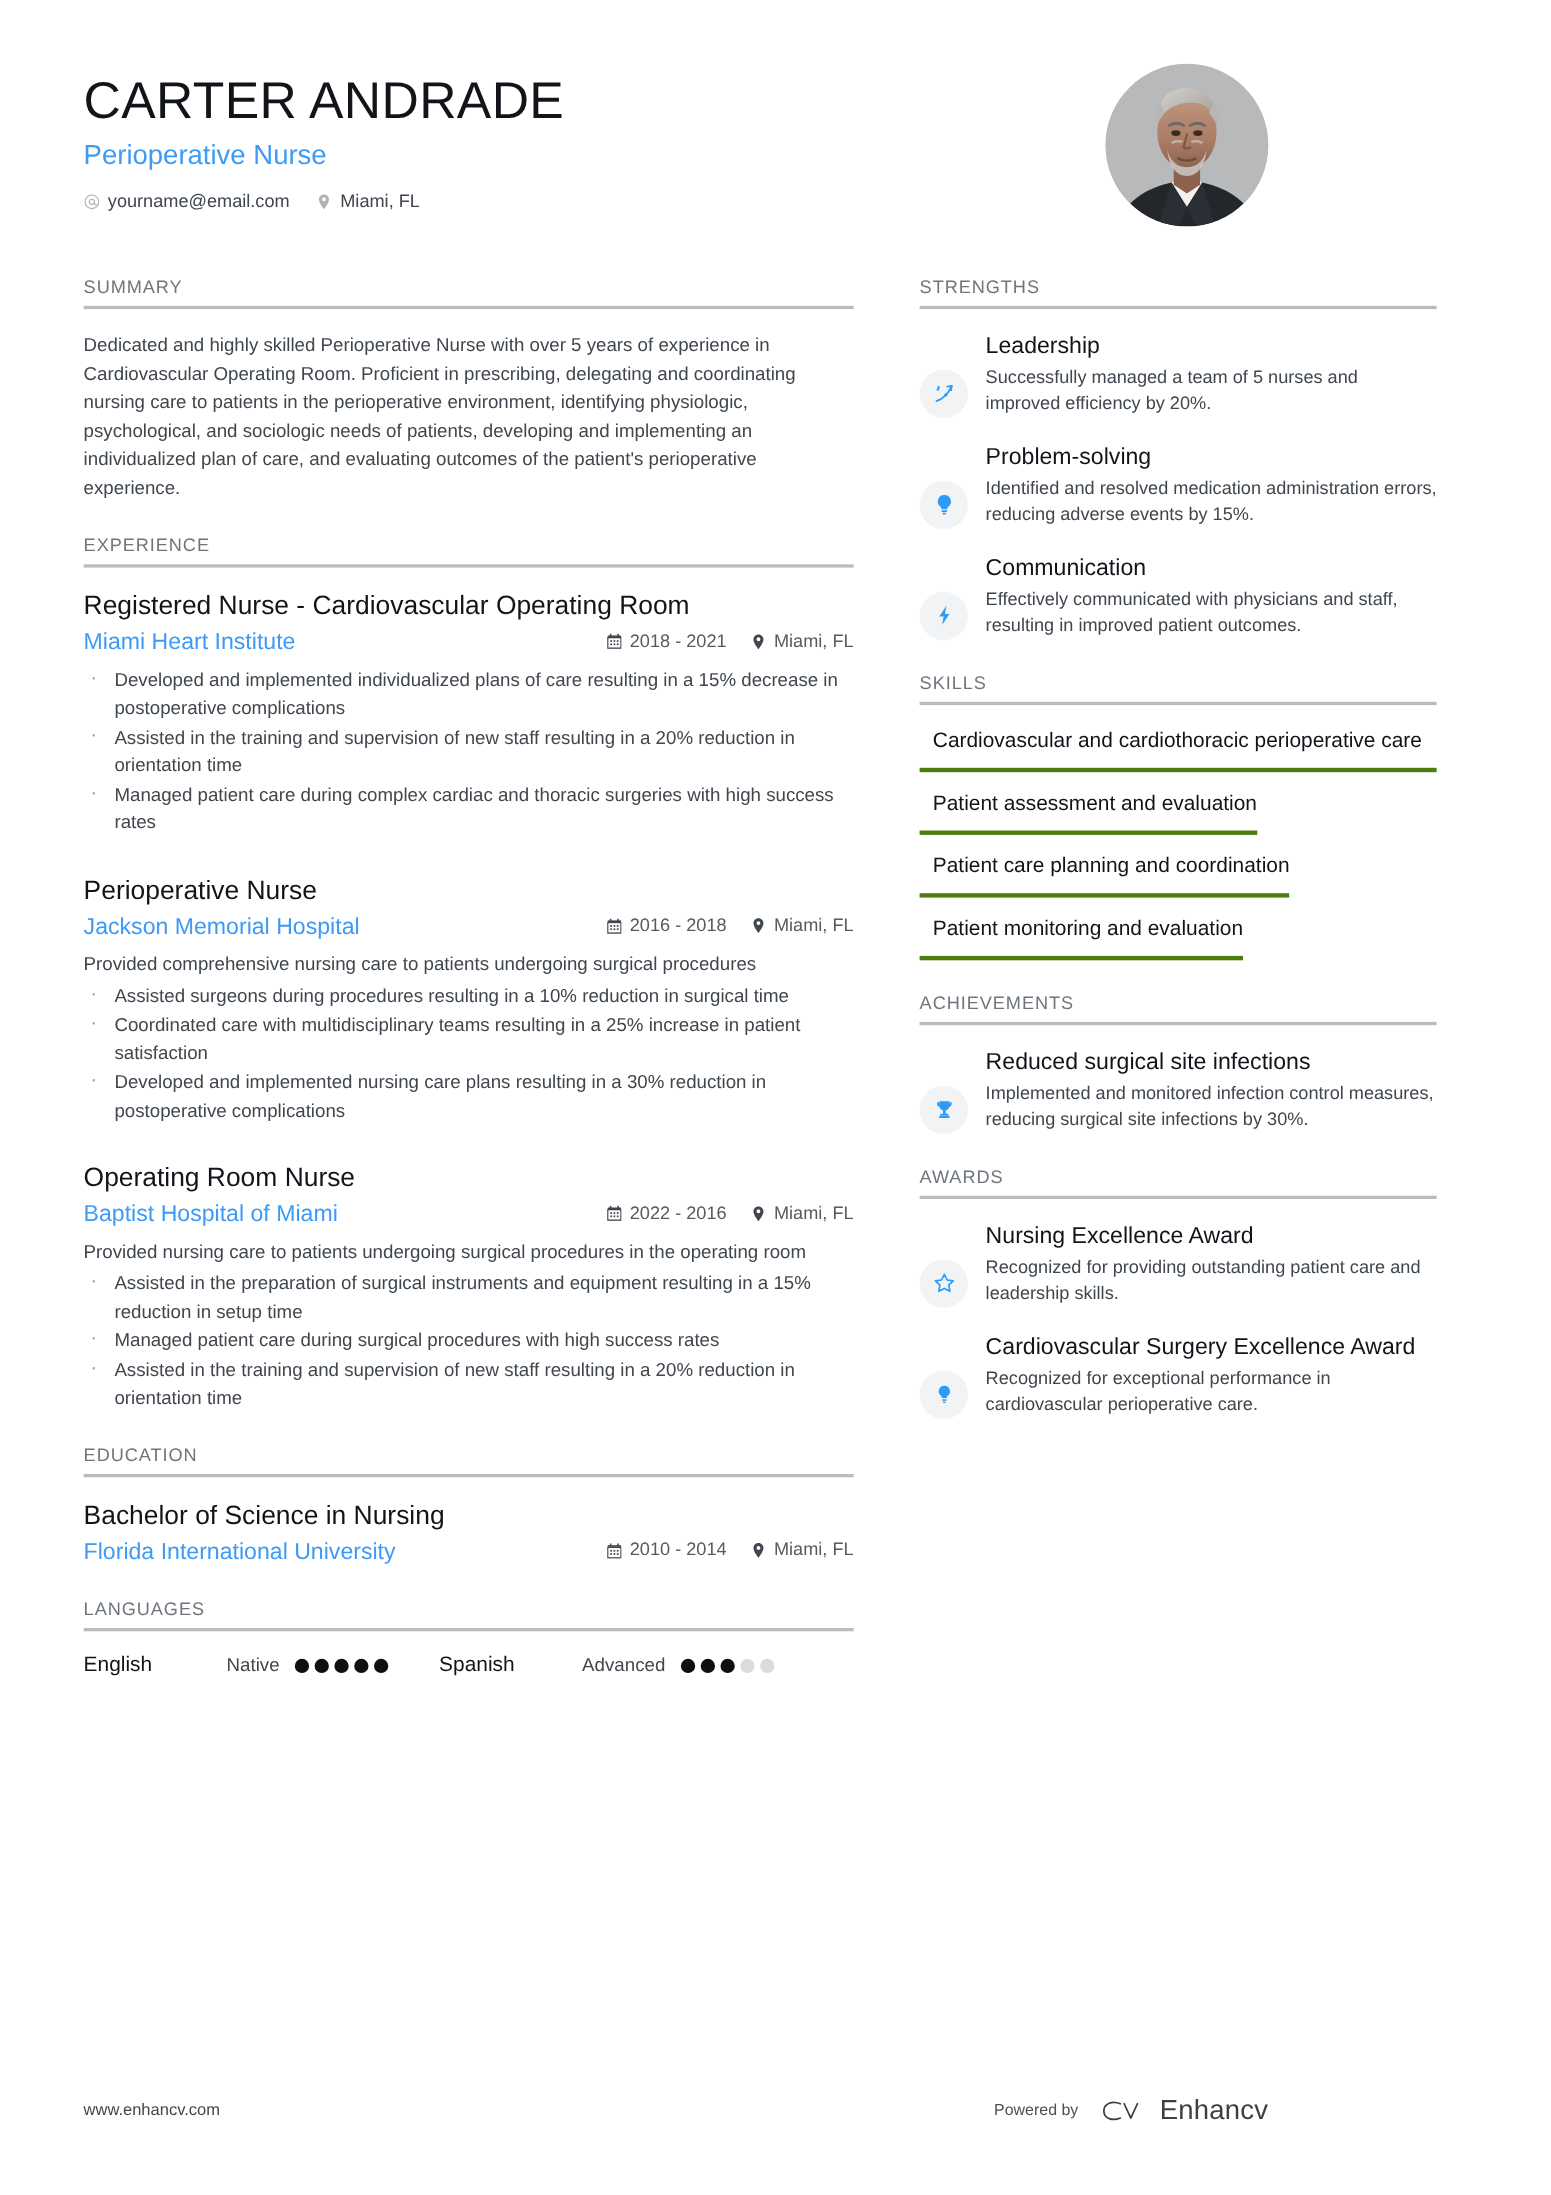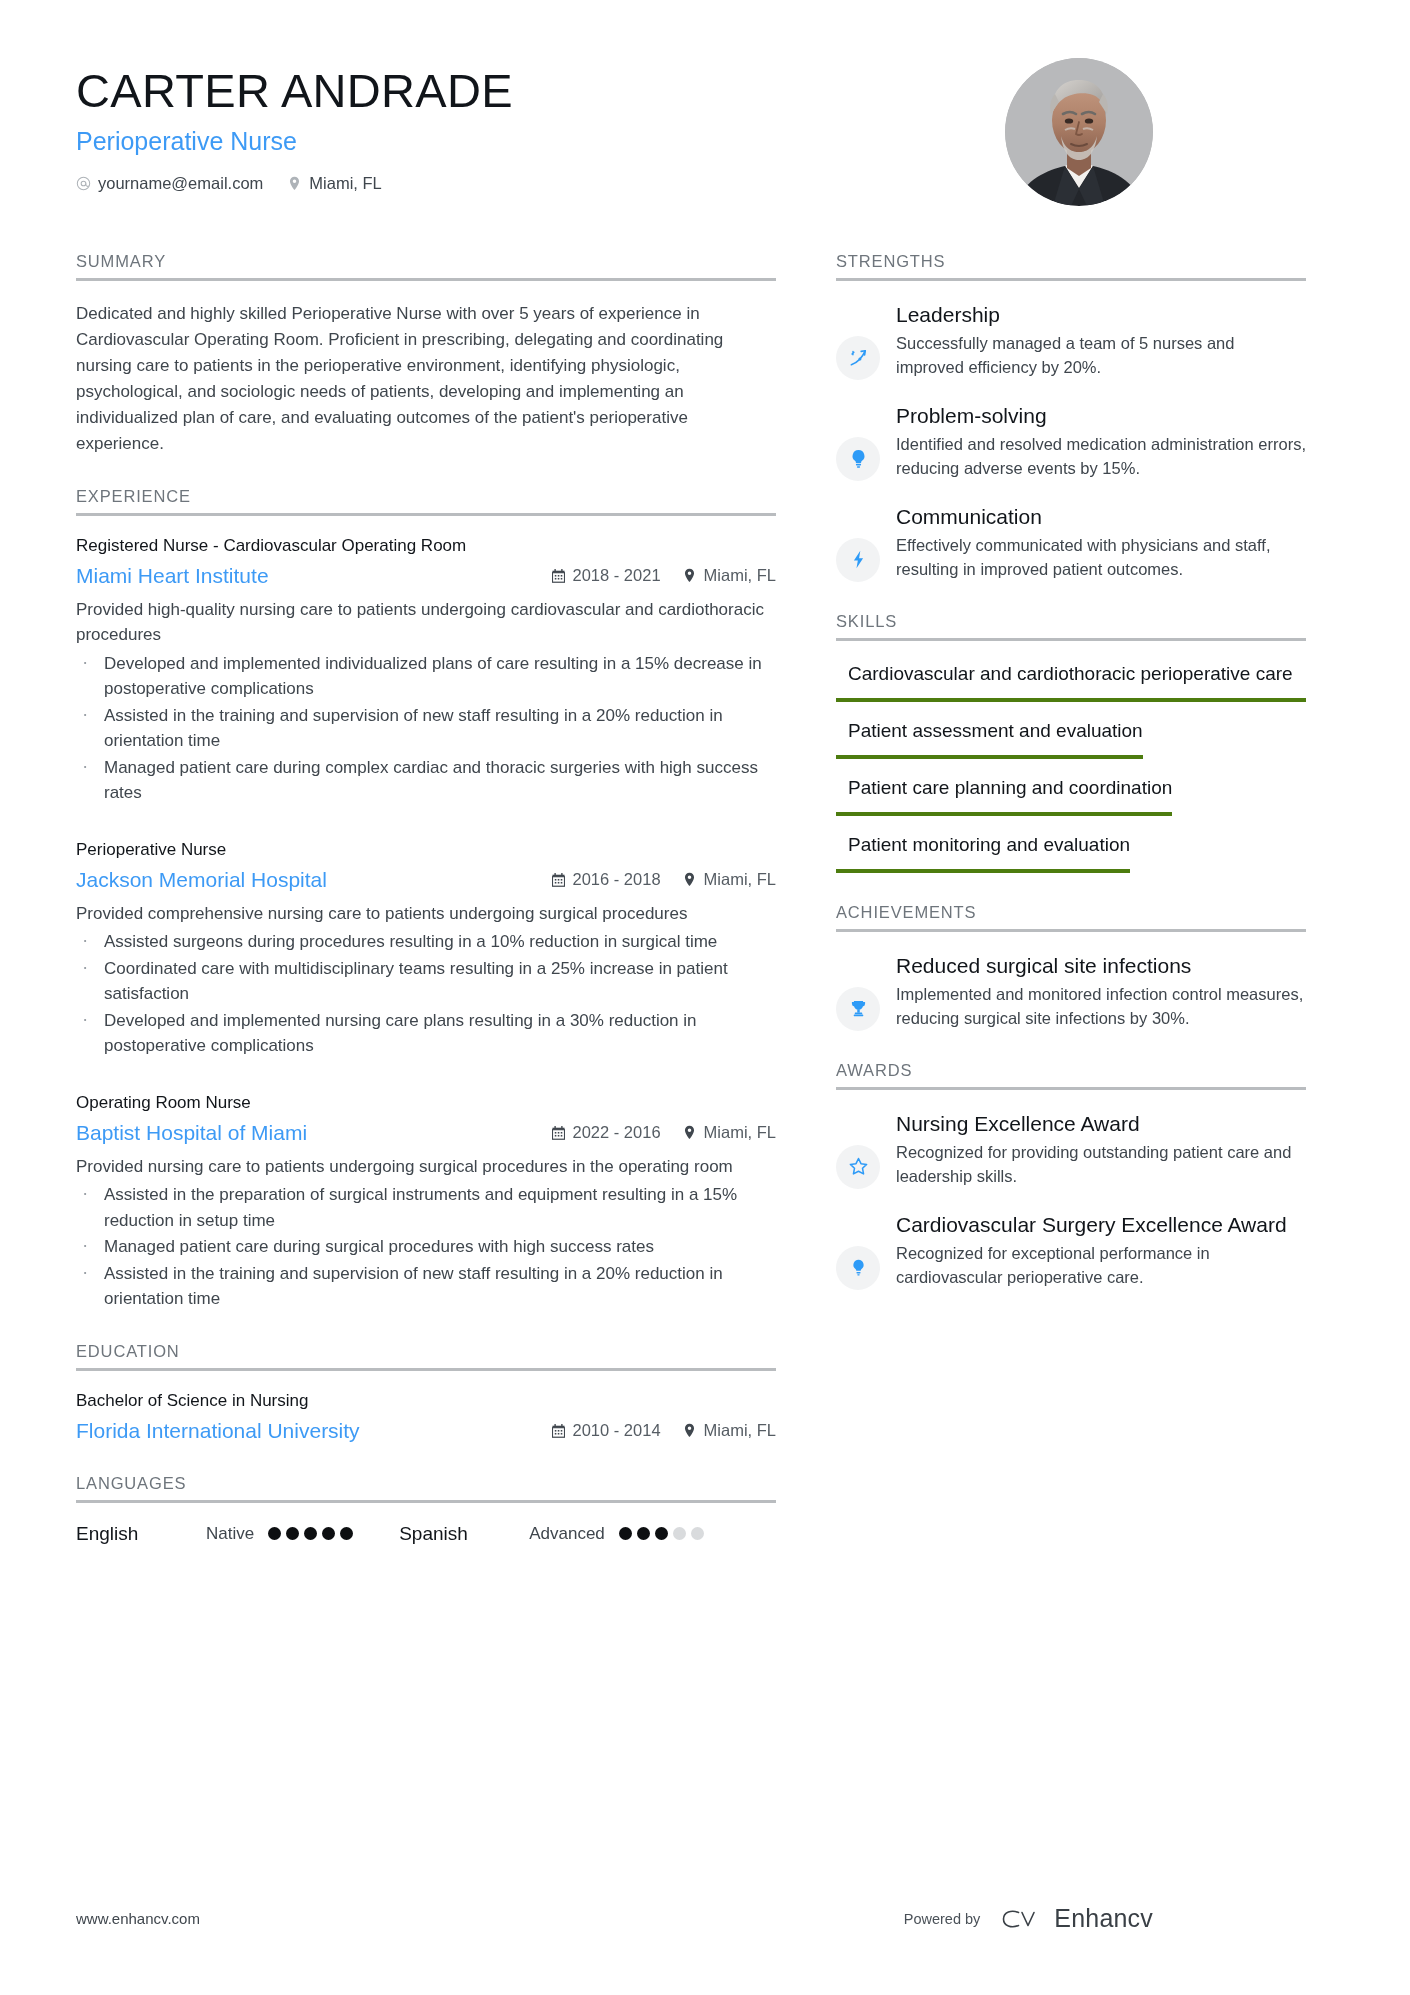--- a/index.html
+++ b/index.html
@@ -109,21 +109,21 @@
     font-size: 17px;
     line-height: 1.53;
     color: #3f464d;
   }
 
   
   .entry { margin-bottom: 34px; }
   .entry:last-child { margin-bottom: 6px; }
 
   .entry-title {
-    font-size: 17px;
+    font-size: 24px;
     font-weight: 400;
     color: #11151a;
     line-height: 1.22;
     margin-bottom: 6px;
   }
   .entry-meta {
     display: flex;
     align-items: baseline;
     margin-bottom: 8px;
   }
@@ -418,21 +418,20 @@
                 <div class="meta-chip">
                   <span class="ico">
                     <svg viewBox="0 0 14 16" width="13" height="15" fill="currentColor">
                       <path d="M7 0.7C4.3 0.7 2.1 2.9 2.1 5.6c0 3.6 4.9 9.5 4.9 9.5s4.9-5.9 4.9-9.5C11.9 2.9 9.7 0.7 7 0.7zm0 6.7a1.9 1.9 0 1 1 0-3.8 1.9 1.9 0 0 1 0 3.8z"></path>
                     </svg>
                   </span>
                   <span>Miami, FL</span>
                 </div>
               </div>
             </div>
-            <div class="entry-desc">Provided high-quality nursing care to patients undergoing cardiovascular and cardiothoracic procedures</div>
             <ul class="bullets">
               <li>Developed and implemented individualized plans of care resulting in a 15% decrease in postoperative complications</li>
               <li>Assisted in the training and supervision of new staff resulting in a 20% reduction in orientation time</li>
               <li>Managed patient care during complex cardiac and thoracic surgeries with high success rates</li>
             </ul>
           </div>
 
           <div class="entry">
             <div class="entry-title">Perioperative Nurse</div>
             <div class="entry-meta">

